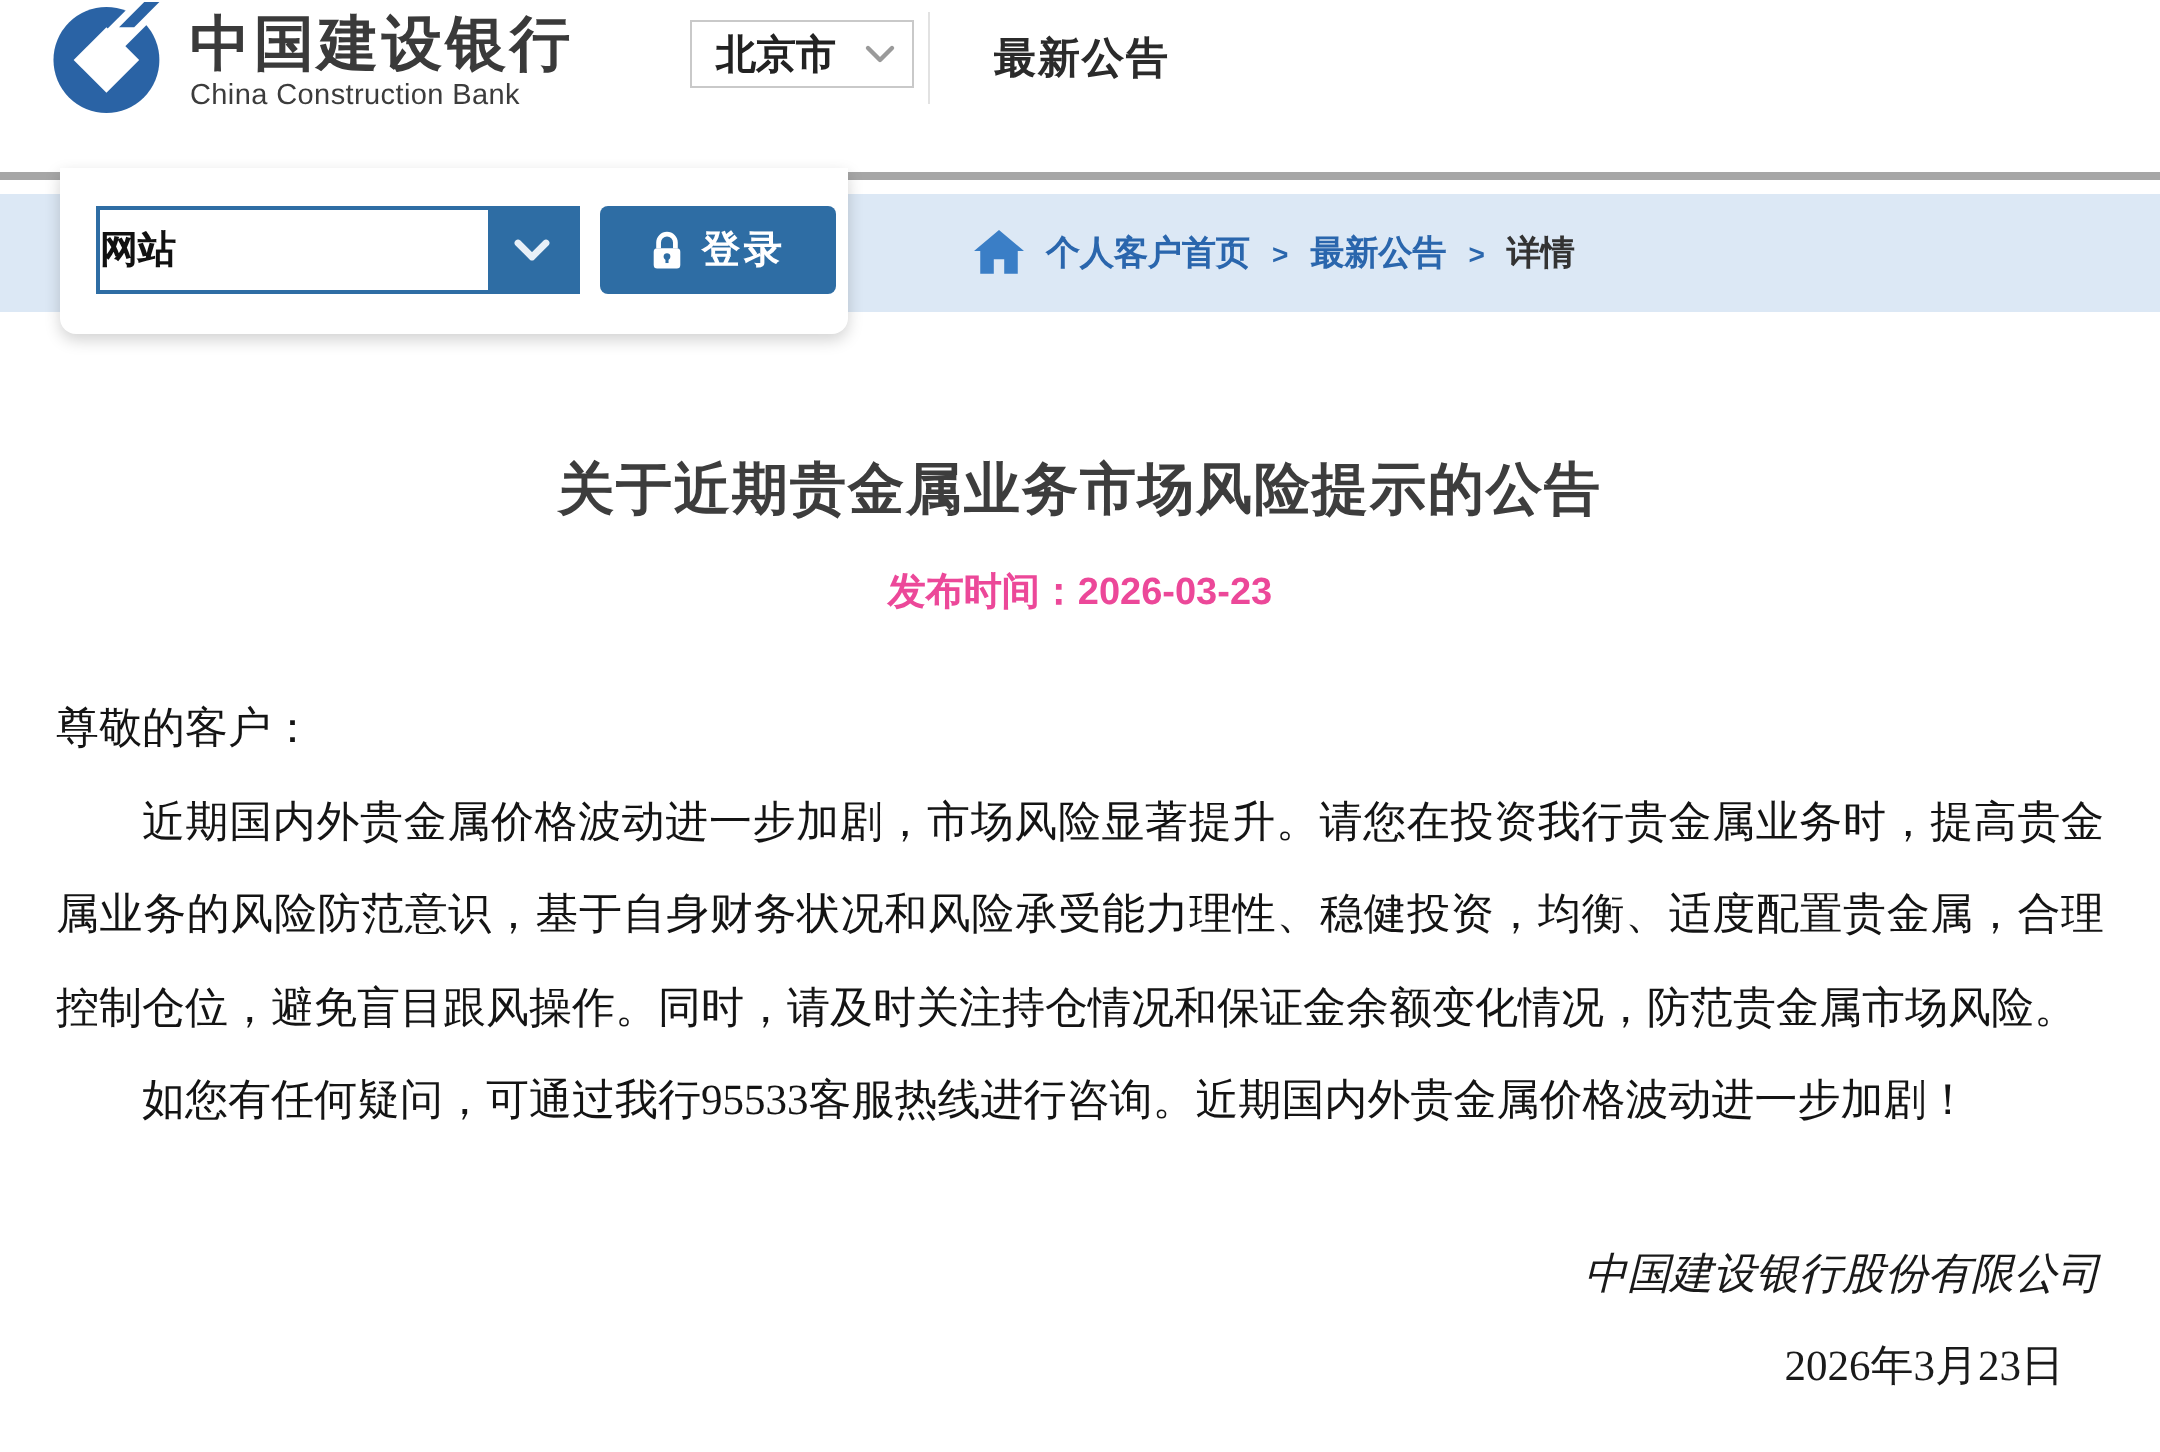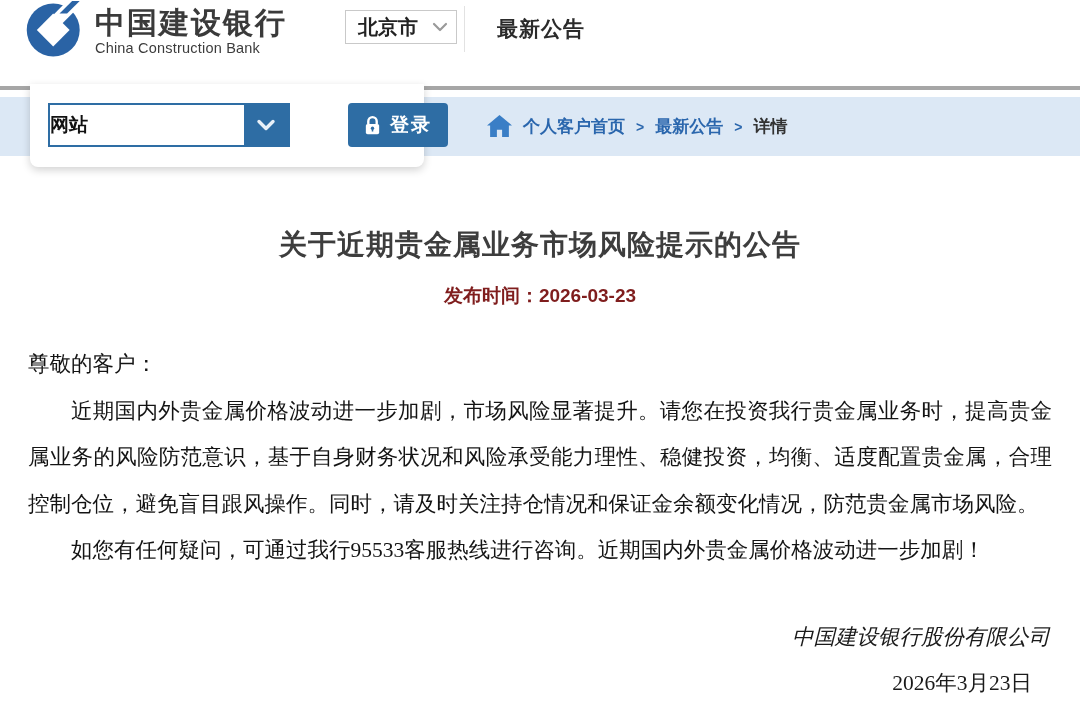--- a/index.html
+++ b/index.html
@@ -25,37 +25,37 @@
   .subbar{position:absolute;left:0;top:97px;width:1080px;height:59px;background:#dce8f5;}
 
   
   .float-card{position:absolute;left:30px;top:84px;width:394px;height:83px;background:#fff;
       border-radius:0 0 8px 8px;box-shadow:0 3px 8px rgba(0,0,0,.18);z-index:5;}
   .site-select{position:absolute;left:18px;top:19px;width:242px;height:44px;border:2px solid #2e6da4;
       box-sizing:border-box;display:flex;cursor:pointer;background:#fff;}
   .site-value{flex:1;display:flex;align-items:center;padding-left:0;
       font-size:19px;font-weight:bold;color:#111;}
   .site-chevron-box{width:44px;background:#2e6da4;display:flex;align-items:center;justify-content:center;}
-  .login-btn{position:absolute;left:270px;top:19px;width:100px;height:44px;background:#2e6da4;
+  .login-btn{position:absolute;left:270px;top:19px;width:118px;height:44px;background:#2e6da4;
       border:none;border-radius:4px;display:flex;align-items:center;justify-content:center;gap:9px;
-      cursor:pointer;margin-left:48px;}
+      cursor:pointer;}
   .login-label{font-size:19px;font-weight:bold;color:#fff;letter-spacing:2px;}
 
   
   .breadcrumb{position:absolute;left:487px;top:97px;height:59px;display:flex;align-items:center;
       gap:11px;z-index:2;}
   .crumb{font-size:17px;font-weight:bold;color:#2a66ad;cursor:pointer;text-decoration:none;}
   .crumb-sep{font-size:14px;font-weight:bold;color:#2a66ad;}
   .crumb-current{font-size:17px;font-weight:bold;color:#333;}
 
   
   .article-title{position:absolute;left:0;top:226px;width:1080px;text-align:center;
       font-size:28px;font-weight:bold;color:#3d3d3d;letter-spacing:1px;}
   .article-date{position:absolute;left:0;top:283px;width:1080px;text-align:center;
-      font-size:19px;font-weight:bold;color:#7f1d1d;}
+      font-size:19px;font-weight:bold;color:#ec4899;}
   .article-body{position:absolute;left:28px;top:341px;width:1024px;
       font-family:"Liberation Serif","DejaVu Serif",serif;font-size:21.5px;color:#141414;
       line-height:46.5px;text-align:justify;}
   .article-body p{margin:0;}
   .article-body p.indent{text-indent:2em;}
   .sig-company{position:absolute;top:622px;right:30px;
       font-family:"Liberation Serif","DejaVu Serif",serif;font-size:21.5px;color:#1a1a1a;font-style:italic;}
   .sig-date{position:absolute;top:668px;right:48px;
       font-family:"Liberation Serif","DejaVu Serif",serif;font-size:21.5px;color:#1a1a1a;}
 </style>

